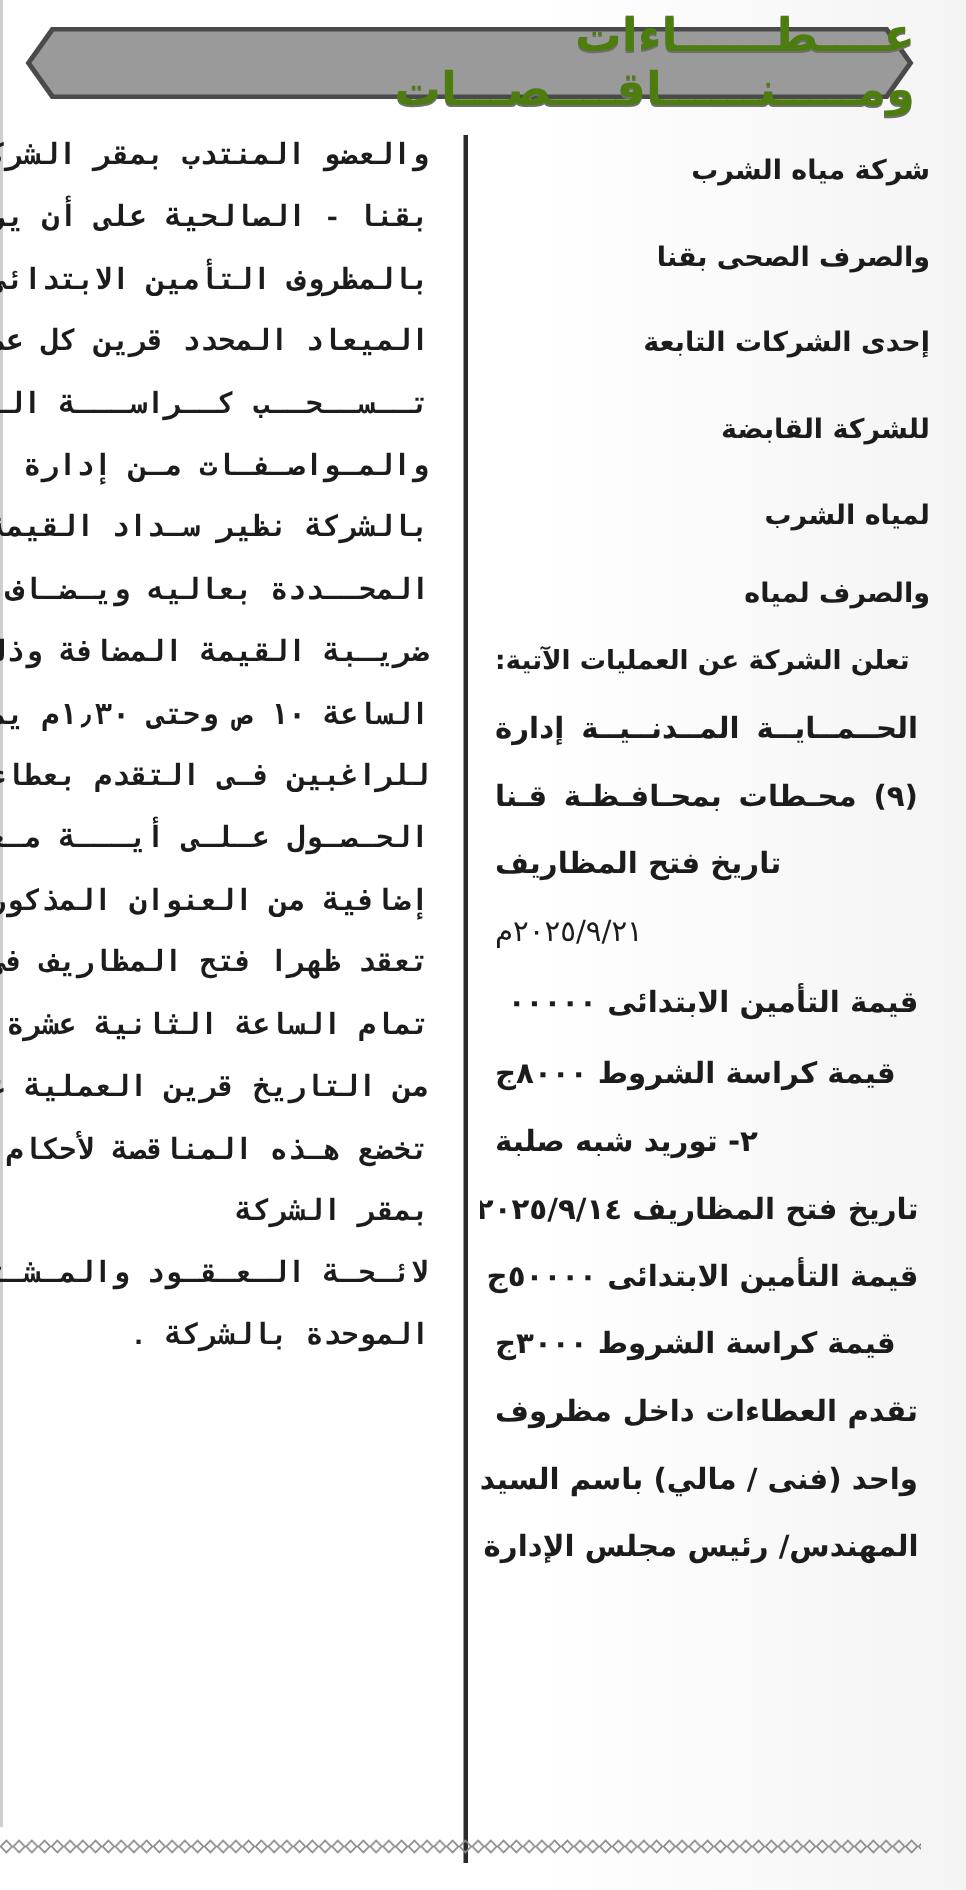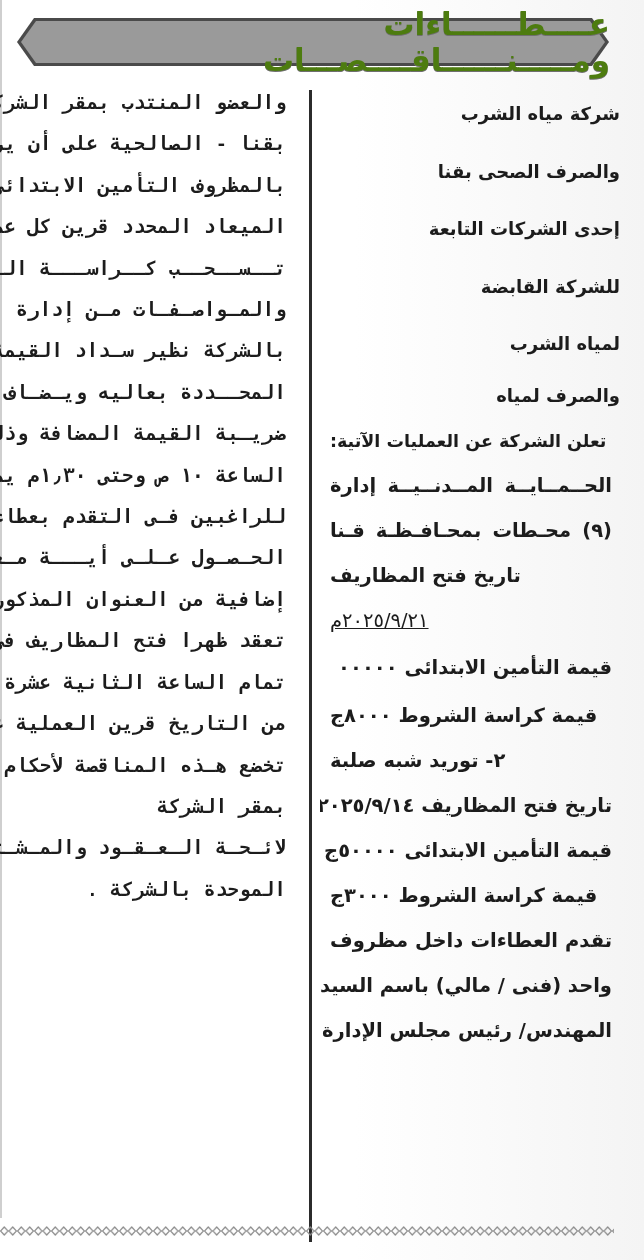--- a/index.html
+++ b/index.html
@@ -145,21 +145,21 @@
     <span class="line title-line">إحدى الشركات التابعة</span>
     <span class="line title-line">للشركة القابضة</span>
     <span class="line title-line">لمياه الشرب</span>
     <span class="line title-line" style="line-height:46px;">والصرف لمياه</span>
 
     <span class="line body-line ann">تعلن الشركة عن العمليات الآتية:</span>
 
     <span class="line body-line justify tall">الحــمــايــة المــدنــيــة إدارة</span>
     <span class="line body-line justify tall">(٩) محـطات بمحـافـظـة قـنا</span>
     <span class="line body-line tall">تاريخ فتح المظاريف</span>
-    <span class="line body-line tall" style="font-weight:normal;text-decoration:underline;">٢٠٢٥/٩/٢١م</span>
+    <span class="line body-line tall" style="font-weight:normal;">٢٠٢٥/٩/٢١م</span>
     <span class="line body-line tall" style="line-height:50px;margin-left:18px;">قيمة التأمين الابتدائى ١٠٠٠٠٠ج</span>
     <span class="line body-line tall">قيمة كراسة الشروط ٨٠٠٠ج</span>
 
     <span class="line body-line tall">٢- توريد شبه صلبة</span>
     <span class="line body-line tall">تاريخ فتح المظاريف ٢٠٢٥/٩/١٤م</span>
     <span class="line body-line tall">قيمة التأمين الابتدائى ٥٠٠٠٠ج</span>
     <span class="line body-line tall">قيمة كراسة الشروط ٣٠٠٠ج</span>
 
     <span class="line body-line justify tall">تقدم العطاءات داخل مظروف</span>
     <span class="line body-line justify tall">واحد (فنى / مالي) باسم السيد</span>

